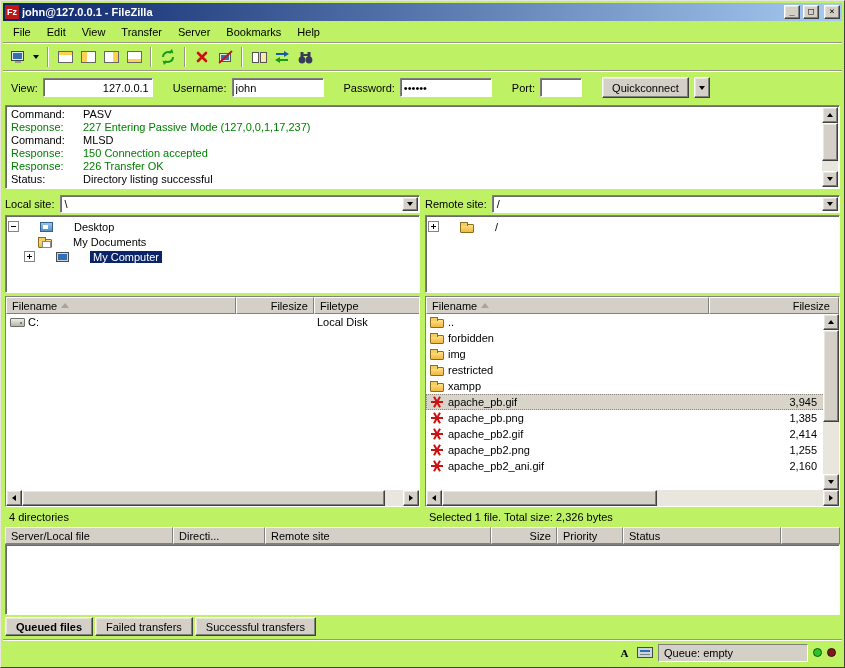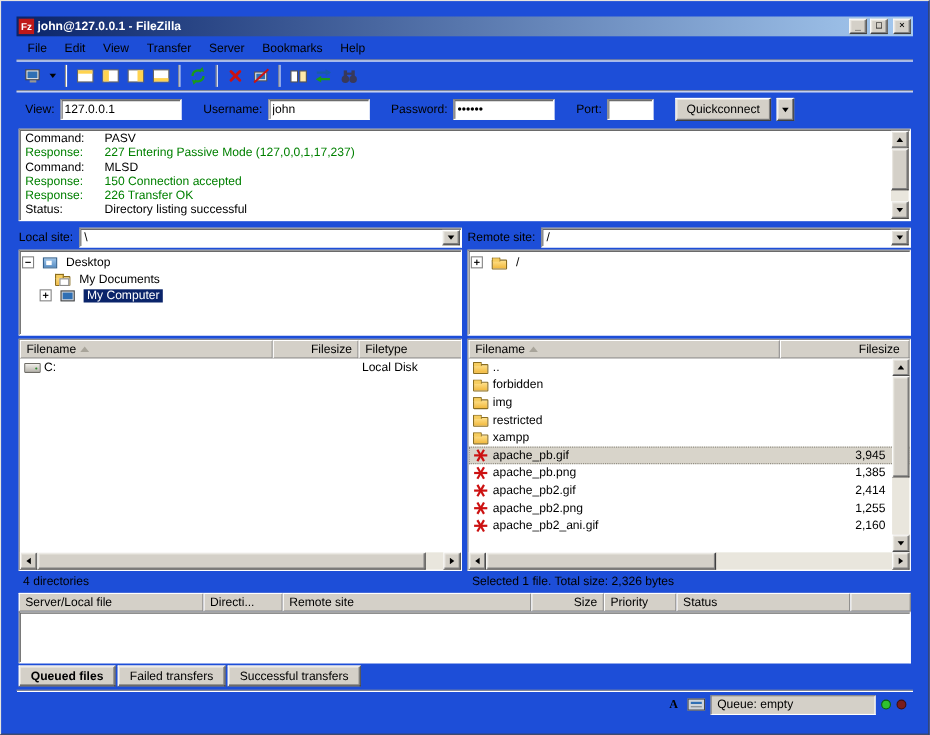--- a/index.html
+++ b/index.html
@@ -1,18 +1,18 @@
 <!DOCTYPE html>
 <html><head>
 <meta charset="utf-8">
 <style>
 *{margin:0;padding:0;box-sizing:border-box}
 html,body{width:845px;height:668px;overflow:hidden}
 body{font-family:"Liberation Sans",sans-serif;font-size:11px;color:#000;background:#808080}
-.window{width:845px;height:668px;background:#1d4ed8;border:1px solid #404040;border-top-color:#e8e5de;border-left-color:#e8e5de;padding:14px;display:flex;flex-direction:column}
+.window{width:845px;height:668px;background:#bef264;border:1px solid #404040;border-top-color:#e8e5de;border-left-color:#e8e5de;padding:2px;display:flex;flex-direction:column}
 
 .r{background:#d4d0c8;border:1px solid;border-color:#fff #404040 #404040 #fff;box-shadow:inset -1px -1px 0 #808080,inset 1px 1px 0 #e8e5de}
 .hr{border-top:1px solid #9a968c;border-bottom:1px solid #fff;flex:none}
 
 .titlebar{height:18px;flex:none;background:linear-gradient(to right,#0a246a,#a6caf0);display:flex;align-items:center;gap:3px;padding:0 2px}
 .fz-icon{width:14px;height:14px;background:#bf1818;color:#fff;font-weight:bold;font-size:9px;display:flex;align-items:center;justify-content:center;flex:none}
 .title-text{color:#fff;font-weight:bold;flex:1;white-space:nowrap;overflow:hidden}
 .winbtn{width:16px;height:14px;flex:none;display:flex;align-items:center;justify-content:center;font-size:9px;font-family:"DejaVu Sans Mono",monospace;line-height:1;padding-bottom:2px}
 .winbtn.close{margin-left:2px}
 
@@ -48,21 +48,21 @@
 .vthumb{flex:none;width:16px;background:#d4d0c8;border:1px solid;border-color:#fff #404040 #404040 #fff;box-shadow:inset -1px -1px 0 #808080,inset 1px 1px 0 #e8e5de}
 .hthumb{flex:none;height:16px;background:#d4d0c8;border:1px solid;border-color:#fff #404040 #404040 #fff;box-shadow:inset -1px -1px 0 #808080,inset 1px 1px 0 #e8e5de}
 .track{flex:1}
 
 .panes{flex:none;height:336px;display:flex;gap:5px;padding:2px}
 .pane{flex:1;min-width:0;display:flex;flex-direction:column}
 .site-row{height:22px;flex:none;display:flex;align-items:center;gap:5px;padding:1px 0}
 .combo{flex:1;height:18px;position:relative;background:#fff;border:1px solid;border-color:#808080 #fff #fff #808080;box-shadow:inset 1px 1px 0 #6a6a6a;display:flex;align-items:center;padding:0 18px 0 4px}
 .combo-btn{position:absolute;right:1px;top:1px;bottom:1px;width:16px;display:flex;align-items:center;justify-content:center}
 .treebox{height:78px;flex:none;background:#fff;border:1px solid;border-color:#808080 #fff #fff #808080;box-shadow:inset 1px 1px 0 #6a6a6a;padding:3px 2px;overflow:hidden;margin-bottom:3px}
-.trow{display:flex;align-items:center;height:15px;gap:8px;white-space:nowrap}
+.trow{display:flex;align-items:center;height:15px;gap:21px;white-space:nowrap}
 .exp{width:11px;height:11px;flex:none;background:#fff;border:1px solid #848484;position:relative}
 .exp::before,.exp.plus::after{content:"";position:absolute;background:#000}
 .exp::before{left:2px;right:2px;top:4px;height:1px}
 .exp.plus::after{top:2px;bottom:2px;left:4px;width:1px}
 .tsel{background:#0a246a;color:#fff;padding:0 3px}
 
 .listbox{flex:1;min-height:0;background:#fff;border:1px solid;border-color:#808080 #fff #fff #808080;box-shadow:inset 1px 1px 0 #6a6a6a;display:flex;flex-direction:column;overflow:hidden}
 .listhdr{height:17px;flex:none;display:flex;background:#d4d0c8}
 .hcell{flex:none;height:17px;display:flex;align-items:center;gap:4px;padding:0 5px;background:#d4d0c8;border:1px solid;border-color:#fff #808080 #808080 #fff;overflow:hidden;white-space:nowrap}
 .hcell.grow{flex:1;min-width:0}
@@ -215,21 +215,21 @@
           <circle cx="5" cy="11" r="3.4" fill="#39395a"></circle>
           <circle cx="12" cy="11" r="3.4" fill="#39395a"></circle>
         </svg>
     </span>
   </div>
 
   <div class="hr"></div>
 
   <div class="quickconnect">
     <span class="qc-label">View:</span>
-    <input class="field" style="width: 110px;" value="127.0.0.1">
+    <input class="field" style="width: 110px; text-align: right;" value="127.0.0.1">
     <span class="qc-gap"></span>
     <span class="qc-label">Username:</span>
     <input class="field" style="width: 92px;" value="john">
     <span class="qc-gap"></span>
     <span class="qc-label">Password:</span>
     <input class="field" style="width: 92px;" value="••••••">
     <span class="qc-gap"></span>
     <span class="qc-label">Port:</span>
     <input class="field" style="width: 42px;" value="">
     <span class="qc-gap"></span>
@@ -464,21 +464,21 @@
       </div>
       <div class="pane-status">Selected 1 file. Total size: 2,326 bytes</div>
     </div>
   </div>
 
   <div class="queue">
     <div class="qhdr">
       <span class="hcell" style="width:168px">
           <span>Server/Local file</span>
         </span>
-      <span class="hcell" style="width:72px">
+      <span class="hcell" style="width:92px">
           <span>Directi...</span>
         </span>
       <span class="hcell" style="width:226px">
           <span>Remote site</span>
         </span>
       <span class="hcell num" style="width:66px">
           <span>Size</span>
         </span>
       <span class="hcell" style="width:66px">
           <span>Priority</span>

